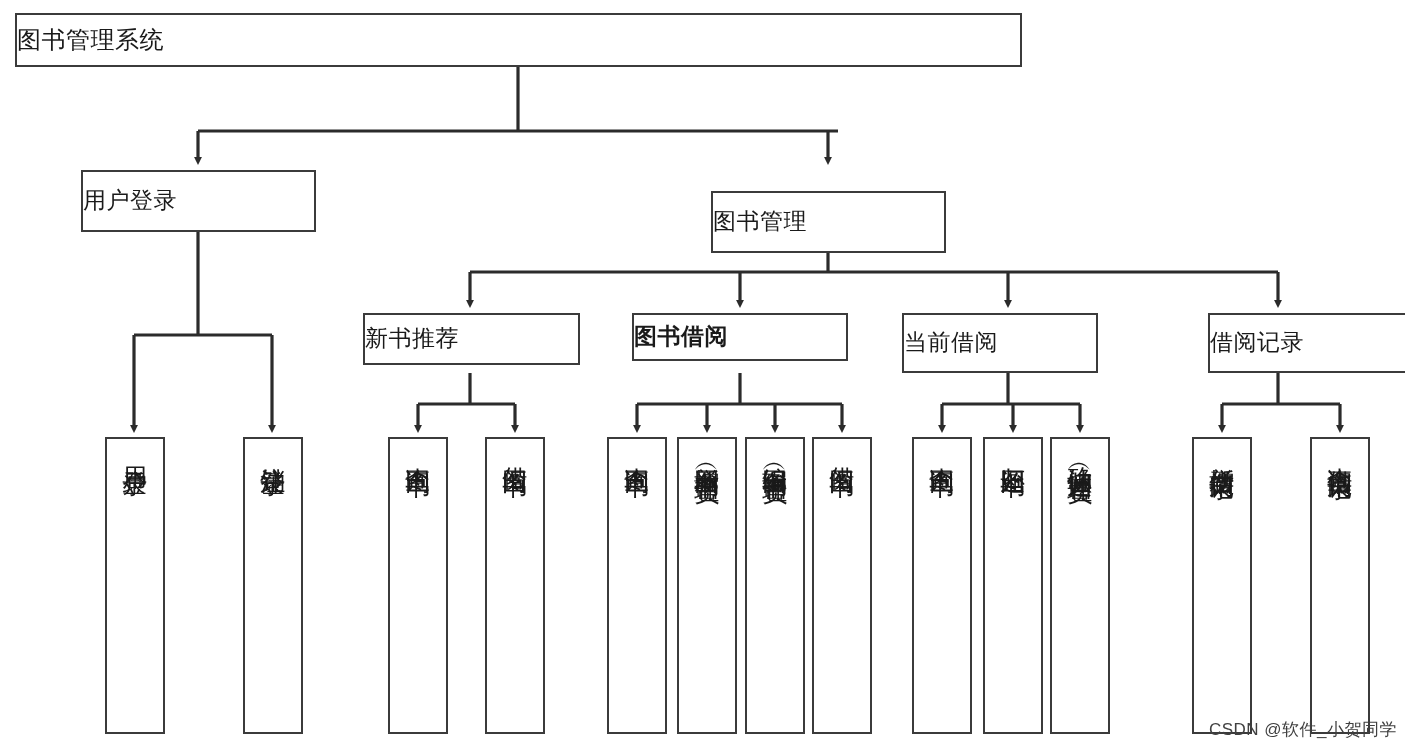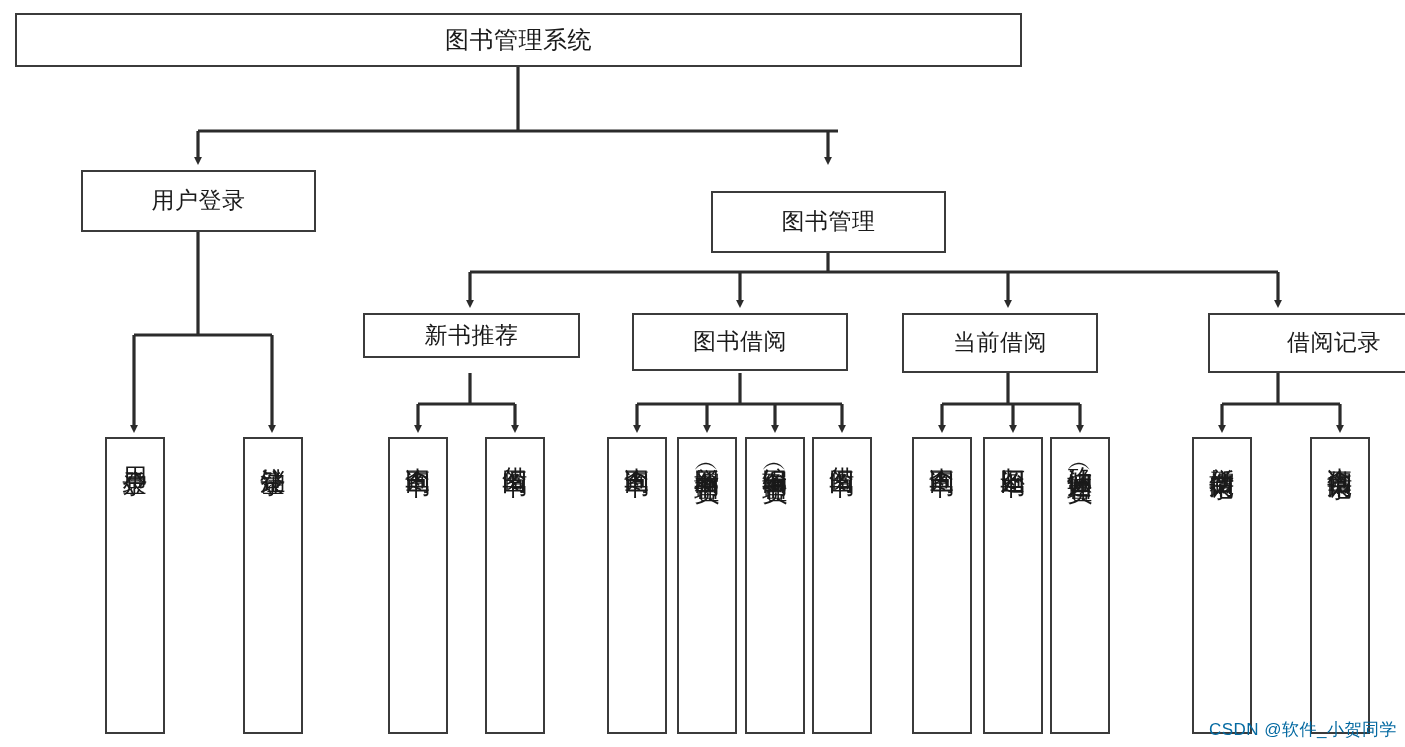--- a/index.html
+++ b/index.html
@@ -26,21 +26,21 @@
     height: 747px;
     pointer-events: none;
   }
   .node {
     position: absolute;
     box-sizing: border-box;
     background: #ffffff;
     border: 2px solid #3b3b3b;
     display: flex;
     align-items: center;
-    justify-content: center;
+    justify-content: flex-start;
     color: #1a1a1a;
   }
   .node-label {
     display: block;
     text-align: center;
     line-height: 1.18;
     white-space: nowrap;
   }
   .node.horizontal .node-label {
     font-size: 23px;
@@ -61,21 +61,21 @@
     line-height: 1.05;
     letter-spacing: 2px;
     white-space: normal;
     max-height: 100%;
   }
   #watermark {
     position: absolute;
     right: 8px;
     bottom: 6px;
     font-size: 17px;
-    color: #0369a1;
+    color: #404040;
     letter-spacing: 0.5px;
     white-space: nowrap;
   }
 </style>
 </head>
 <body>
 
 <div id="diagram-root">
 
   <svg id="edge-layer" viewBox="0 0 1405 747" width="1405" height="747" xmlns="http://www.w3.org/2000/svg">
@@ -132,24 +132,24 @@
     <span class="node-label">图书管理系统</span>
   </div>
 
   <div class="node horizontal" style="left:81px; top:170px; width:235px; height:62px;">
     <span class="node-label">用户登录</span>
   </div>
   <div class="node horizontal" style="left:711px; top:170px; width:235px; height:62px;margin-top:21px;">
     <span class="node-label">图书管理</span>
   </div>
 
-  <div class="node horizontal" style="left:363px; top:313px; width:217px; height:45px;">
+  <div class="node horizontal" style="left:363px; top:313px; width:217px; height:52px;">
     <span class="node-label">新书推荐</span>
   </div>
-  <div class="node horizontal" style="left:632px; top:313px; width:216px; height:58px;">
+  <div class="node horizontal" style="left:632px; top:313px; width:216px; height:48px;font-weight:bold;">
     <span class="node-label">图书借阅</span>
   </div>
   <div class="node horizontal" style="left:902px; top:313px; width:196px; height:60px;">
     <span class="node-label">当前借阅</span>
   </div>
   <div class="node horizontal" style="left:1172px; top:313px; width:252px; height:60px;margin-left:36px;">
     <span class="node-label">借阅记录</span>
   </div>
 
   <div class="node vertical" style="left:105px; top:437px; width:60px; height:297px;">

